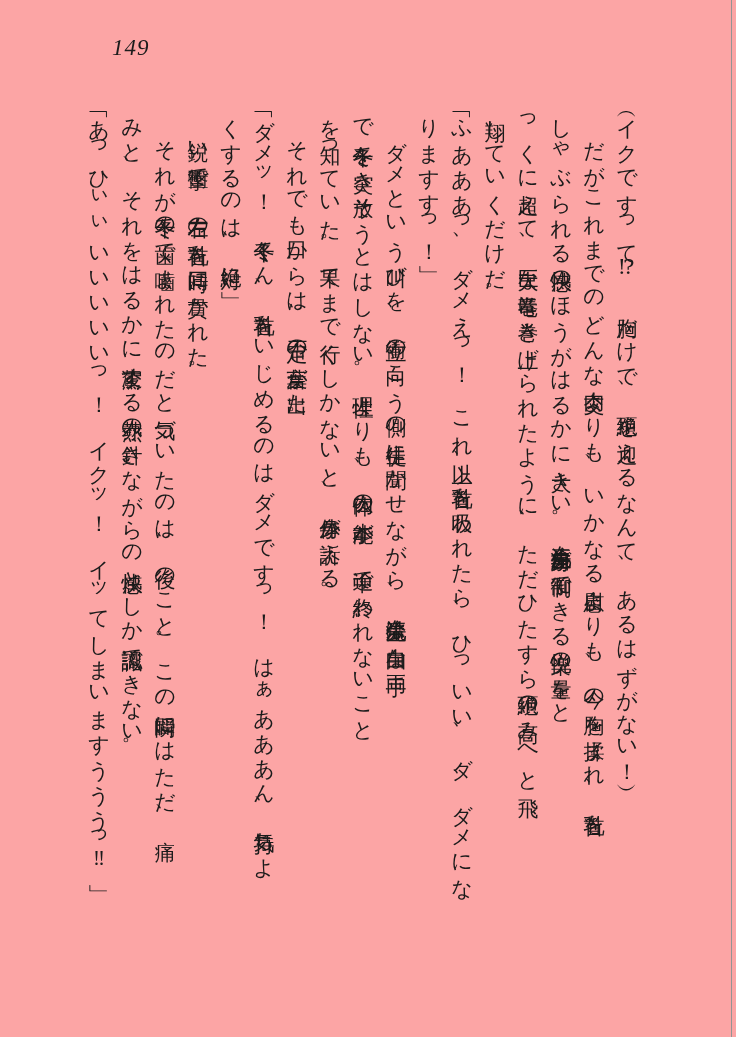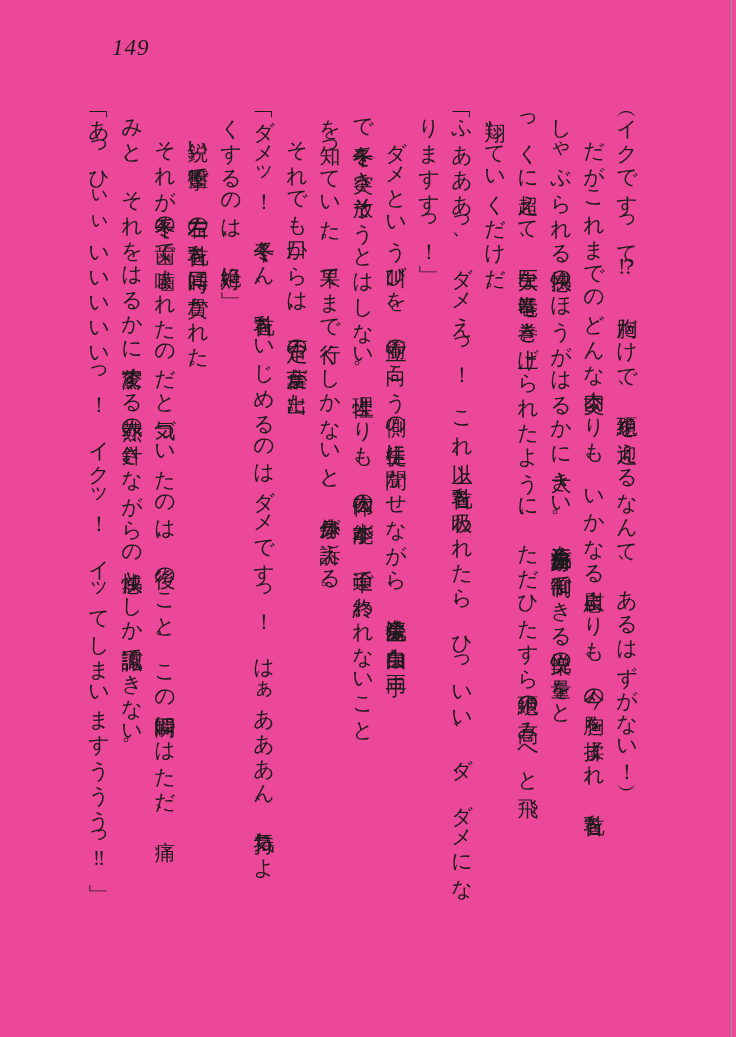--- a/index.html
+++ b/index.html
@@ -4,21 +4,21 @@
 <style>
   html, body {
     margin: 0;
     padding: 0;
     background: #ffffff;
   }
   .page {
     position: relative;
     width: 736px;
     height: 1037px;
-    background: #ec4899;
+    background: #fca5a5;
     overflow: hidden;
     font-family: "Liberation Serif", "DejaVu Serif", serif;
   }
   .page-number {
     position: absolute;
     top: 35px;
     left: 112px;
     font-family: "Liberation Serif", "DejaVu Serif", serif;
     font-style: italic;
     font-size: 23px;

